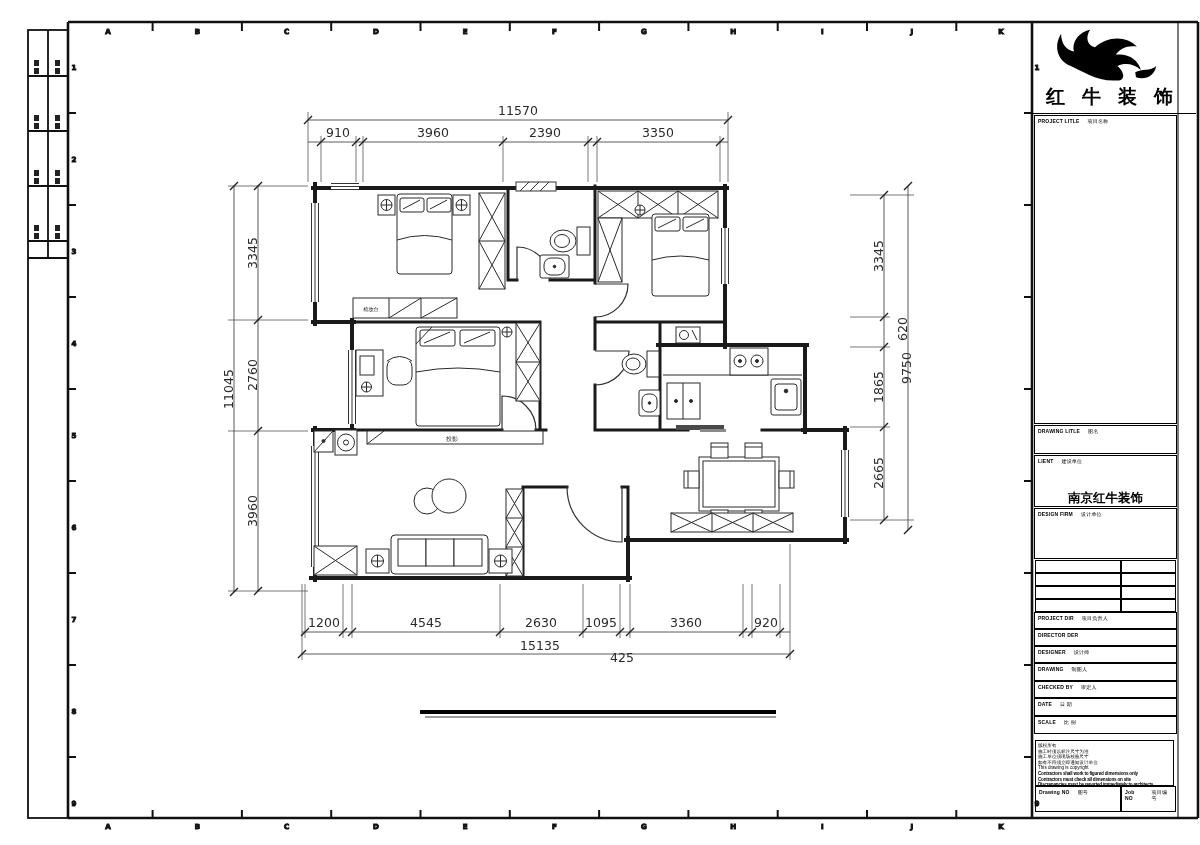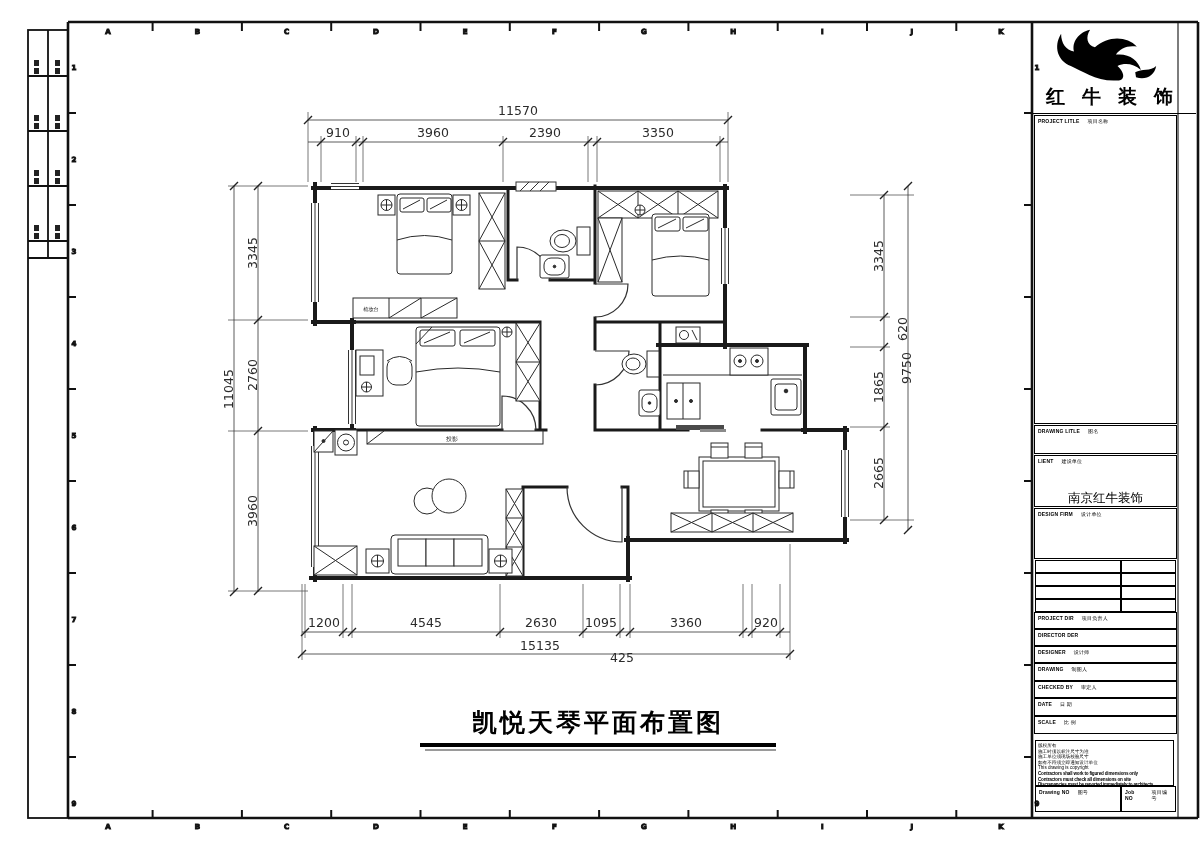--- a/index.html
+++ b/index.html
@@ -15,21 +15,21 @@
   
   #titleblock{position:absolute;left:1033px;top:22px;width:145px;height:796px;}
   .tb-row{position:absolute;left:1px;right:1px;border:1.6px solid #000;background:#fff;box-sizing:border-box;}
   .tb-label{display:flex;gap:8px;font-size:5px;letter-spacing:.2px;color:#000;padding:2px 3px 0 3px;}
   .tb-label .en{font-weight:bold;}
   #brand-row{position:absolute;left:0;top:62px;width:163px;height:30px;overflow:hidden;
              font-size:19px;font-weight:bold;letter-spacing:17px;padding-left:13px;box-sizing:border-box;
              border-bottom:1.6px solid #000;color:#000;white-space:nowrap;}
   #logo-area{position:absolute;left:0;top:2px;width:145px;height:60px;text-align:center;}
   #client-name{position:absolute;left:0;top:468px;width:145px;text-align:center;
-               font-size:12.5px;font-weight:400;color:#000;}
+               font-size:12.5px;font-weight:700;color:#000;}
   .grid-cell{position:absolute;border:1px solid #000;box-sizing:border-box;}
   #copy-block{position:absolute;left:2px;top:718px;width:139px;height:46px;border:1.6px solid #000;
               padding:2px 2px;box-sizing:border-box;}
   #copy-block div{font-size:4.6px;line-height:5.6px;color:#000;white-space:nowrap;overflow:hidden;}
   #copy-block div.b{font-weight:bold;letter-spacing:-.2px;}
   .nos-cell{position:absolute;top:764px;height:26px;border:1.6px solid #000;box-sizing:border-box;}
 
   
   #drawing-title{position:absolute;left:420px;top:706px;width:356px;text-align:center;}
   #drawing-title .t{font-size:25px;font-weight:bold;letter-spacing:3px;color:#000;}
@@ -518,18 +518,17 @@
   </div>
   <div class="nos-cell" style="left:88px;width:55px;">
     <div class="tb-label">
           <span class="en">Job NO</span>
           <span>项目编号</span>
         </div>
   </div>
 </div>
 
 <div id="drawing-title">
-  <div class="t">凯悦天琴平面布置图</div>
   <div class="bar1"></div>
   <div class="bar2"></div>
 </div>
 
 </div>
 
 </body></html>

